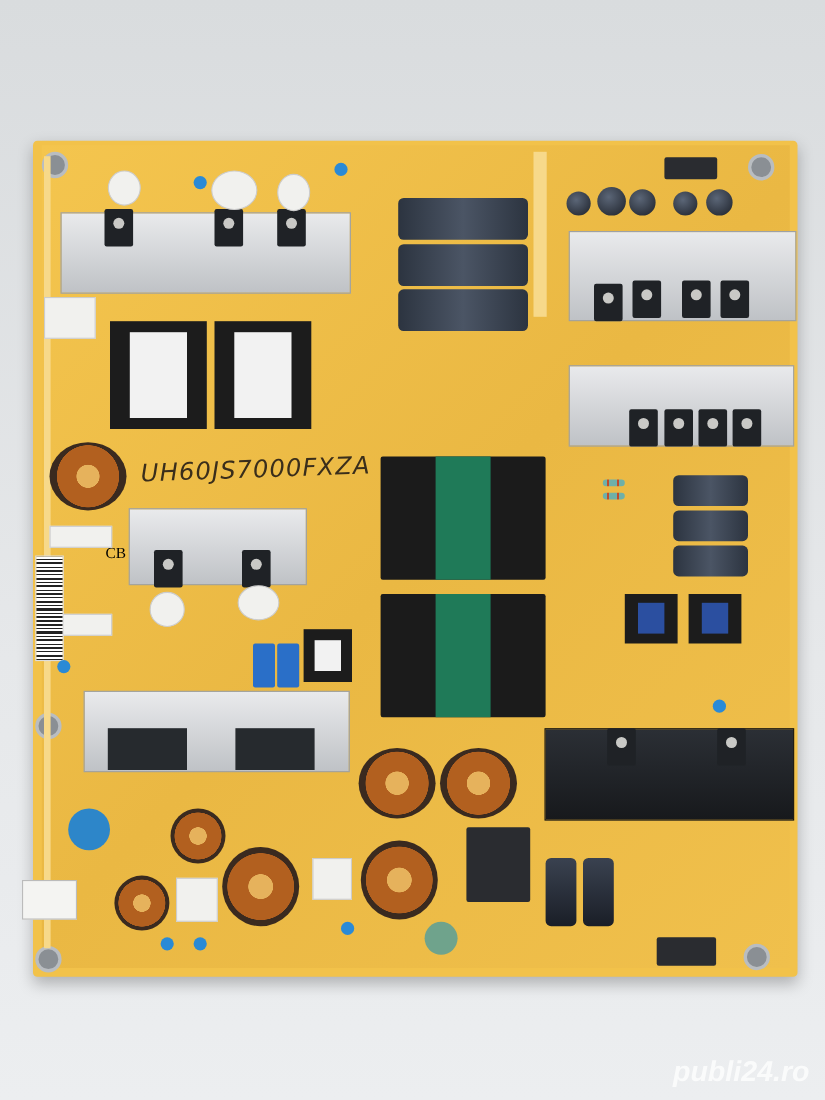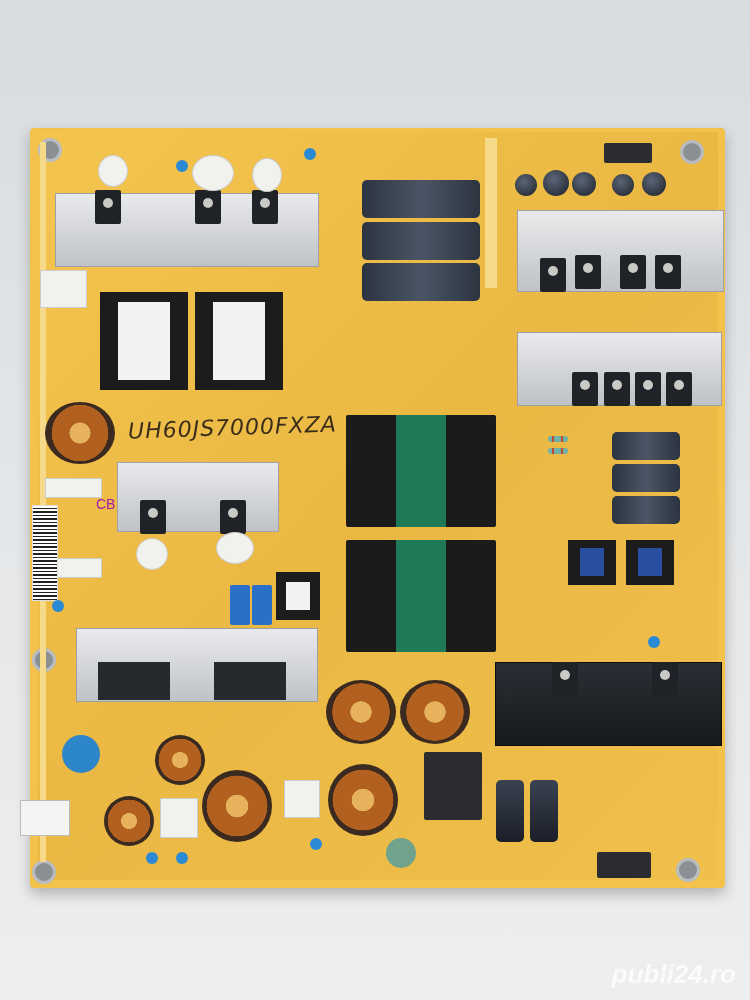--- a/index.html
+++ b/index.html
@@ -20,21 +20,21 @@
   .xfmr-small { position:absolute; background:#1c1c1c; }
   .xfmr-small .lbl { position:absolute; left:18px; right:18px; top:10px; bottom:10px; background:#f2f2f2; }
   .toroid { position:absolute; border-radius:50%; background:radial-gradient(circle,#e6b25c 0 22%,#b2601f 23% 60%,#3a2a1f 61% 100%); }
   .blue-box { position:absolute; background:#2a6fc8; border-radius:2px; }
   .blue-disc { position:absolute; border-radius:50%; background:#2d86c9; }
   .white-block { position:absolute; background:#f1f1ee; border:1px solid #ccc; }
   .ycap { position:absolute; width:12px; height:12px; border-radius:50%; background:#2a8ad6; }
   .green-disc { position:absolute; border-radius:50%; background:#6fa38c; }
   .mount-hole { position:absolute; width:18px; height:18px; border-radius:50%; background:#8a8f94; border:3px solid #b9bdc1; }
   .handwriting { position:absolute; left:128px; top:415px; font-family:"DejaVu Sans", sans-serif; font-size:22px; font-style:italic; color:#3a2e1b; letter-spacing:1px; transform:rotate(-2deg); }
-  .silk { position:absolute; font-size:7px; color:#a21caf; font-family:Liberation Sans, sans-serif; }
+  .silk { position:absolute; font-size:7px; color:#000000; font-family:Liberation Serif, serif; }
   .barcode { position:absolute; left:32px; top:505px; width:24px; height:94px; background:repeating-linear-gradient(180deg,#fff 0 2px,#222 2px 3px,#fff 3px 5px,#222 5px 7px); border:1px solid #ddd; }
   .watermark { position:absolute; right:14px; bottom:10px; font-size:26px; font-weight:bold; font-style:italic; color:rgba(255,255,255,0.75); font-family:"Liberation Sans", sans-serif; }
   .connector { position:absolute; background:#2a2c30; border-radius:2px; }
   .wire-conn { position:absolute; background:#f4f4f2; border:1px solid #bbb; }
   .resistor { position:absolute; width:20px; height:6px; border-radius:3px; background:repeating-linear-gradient(90deg,#6fb0a8 0 4px,#c04b2c 4px 6px,#6fb0a8 6px 9px); }
 </style>
 </head>
 <body>
 
 <div class="bg"></div>

